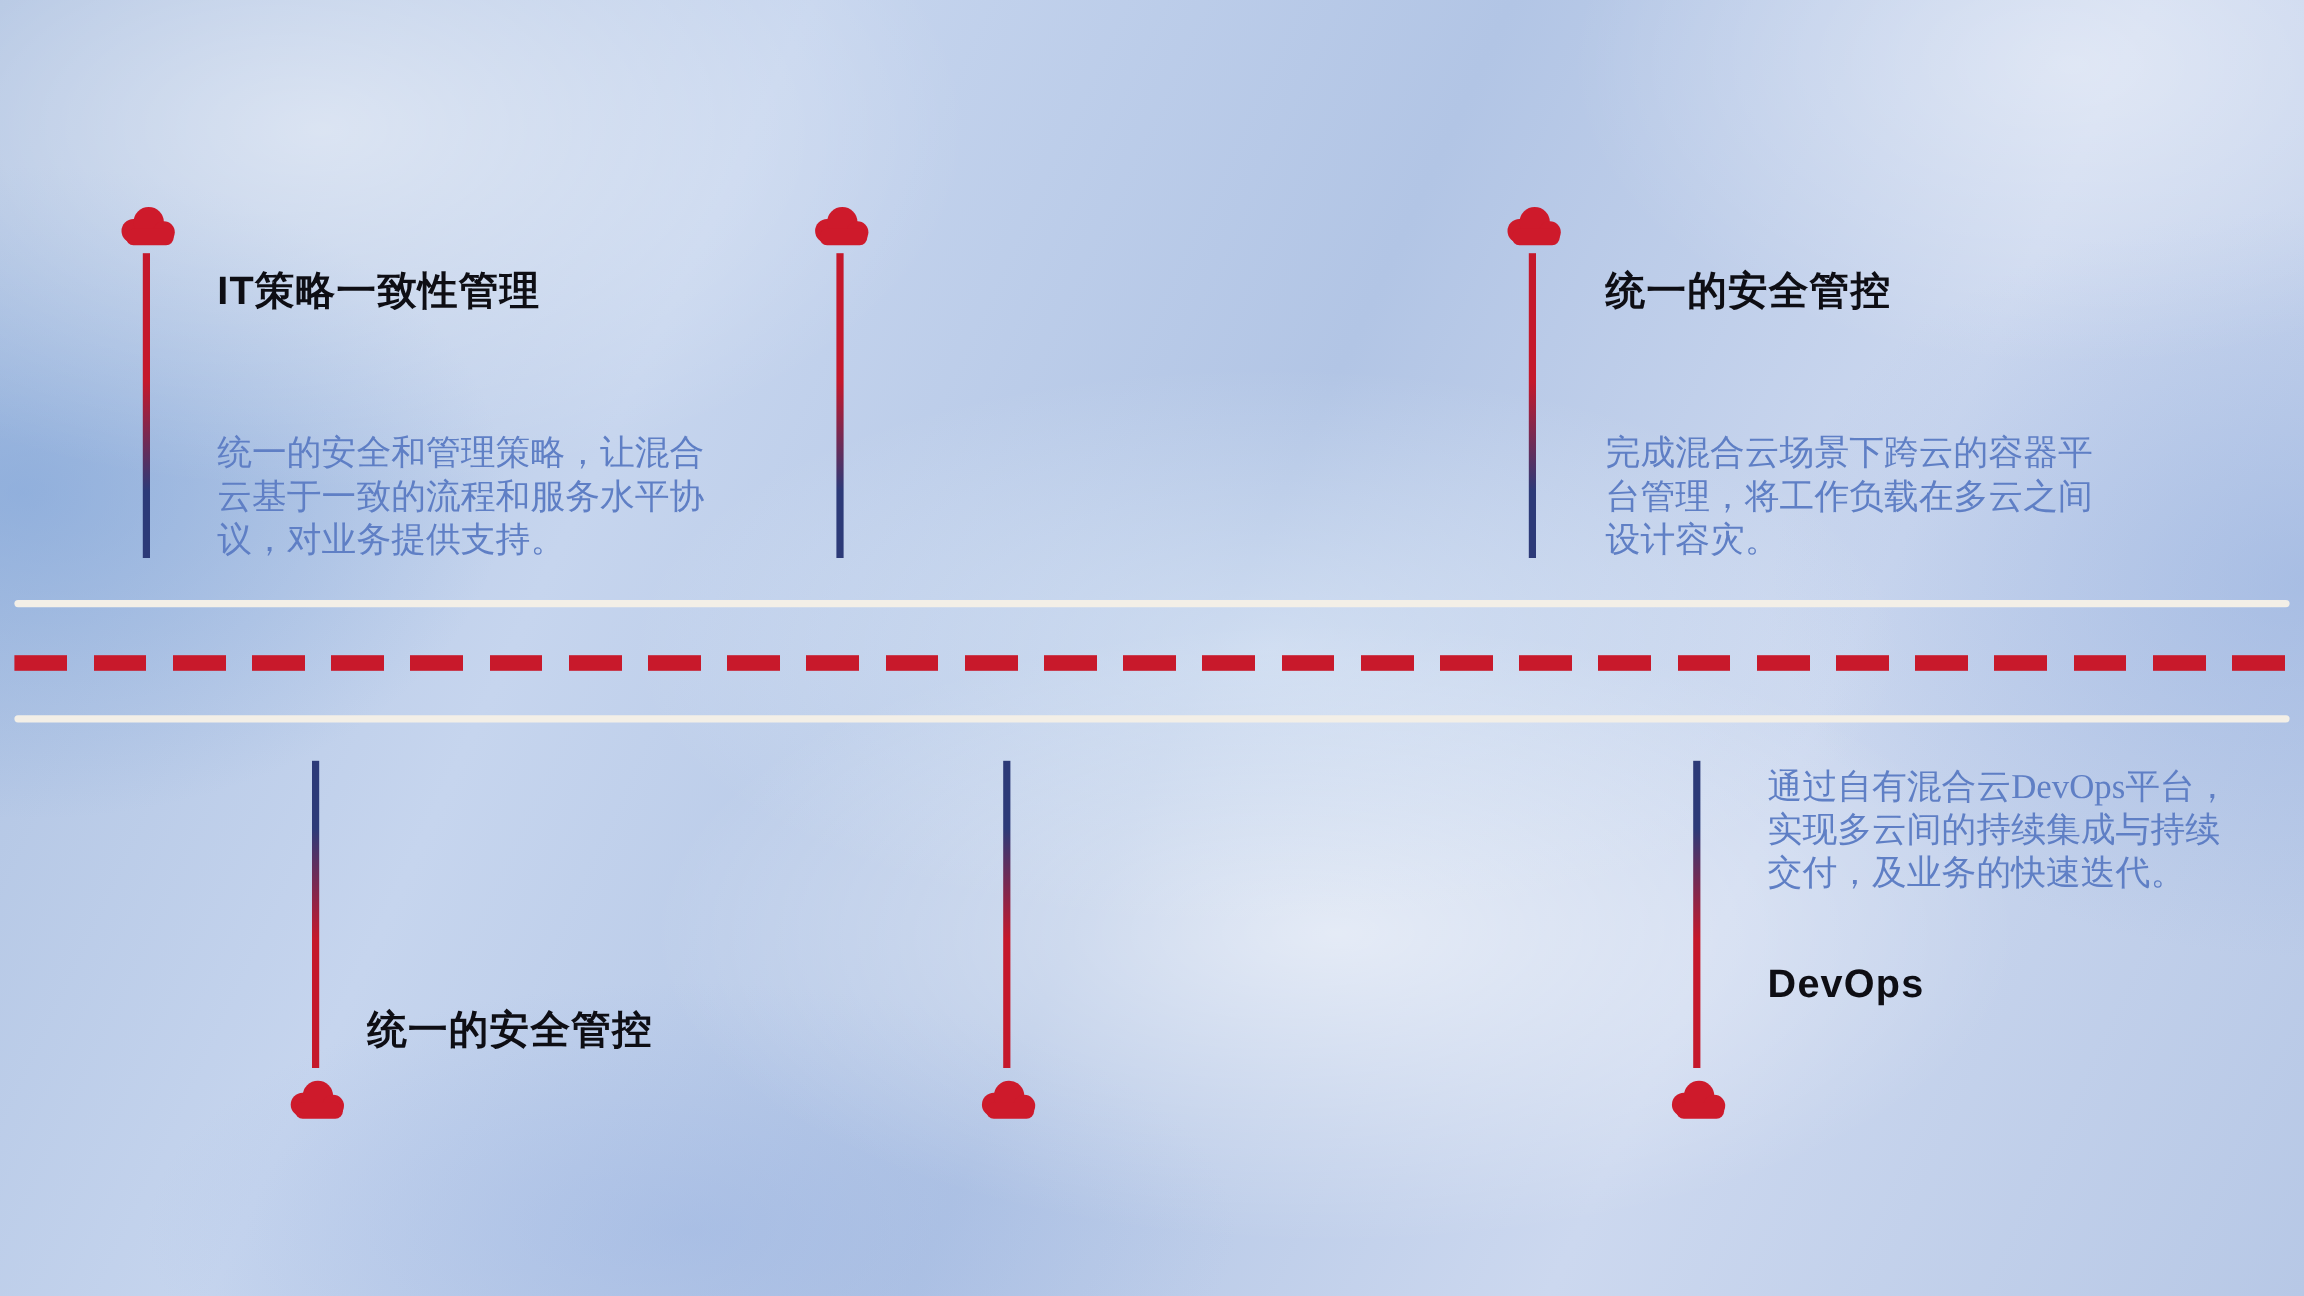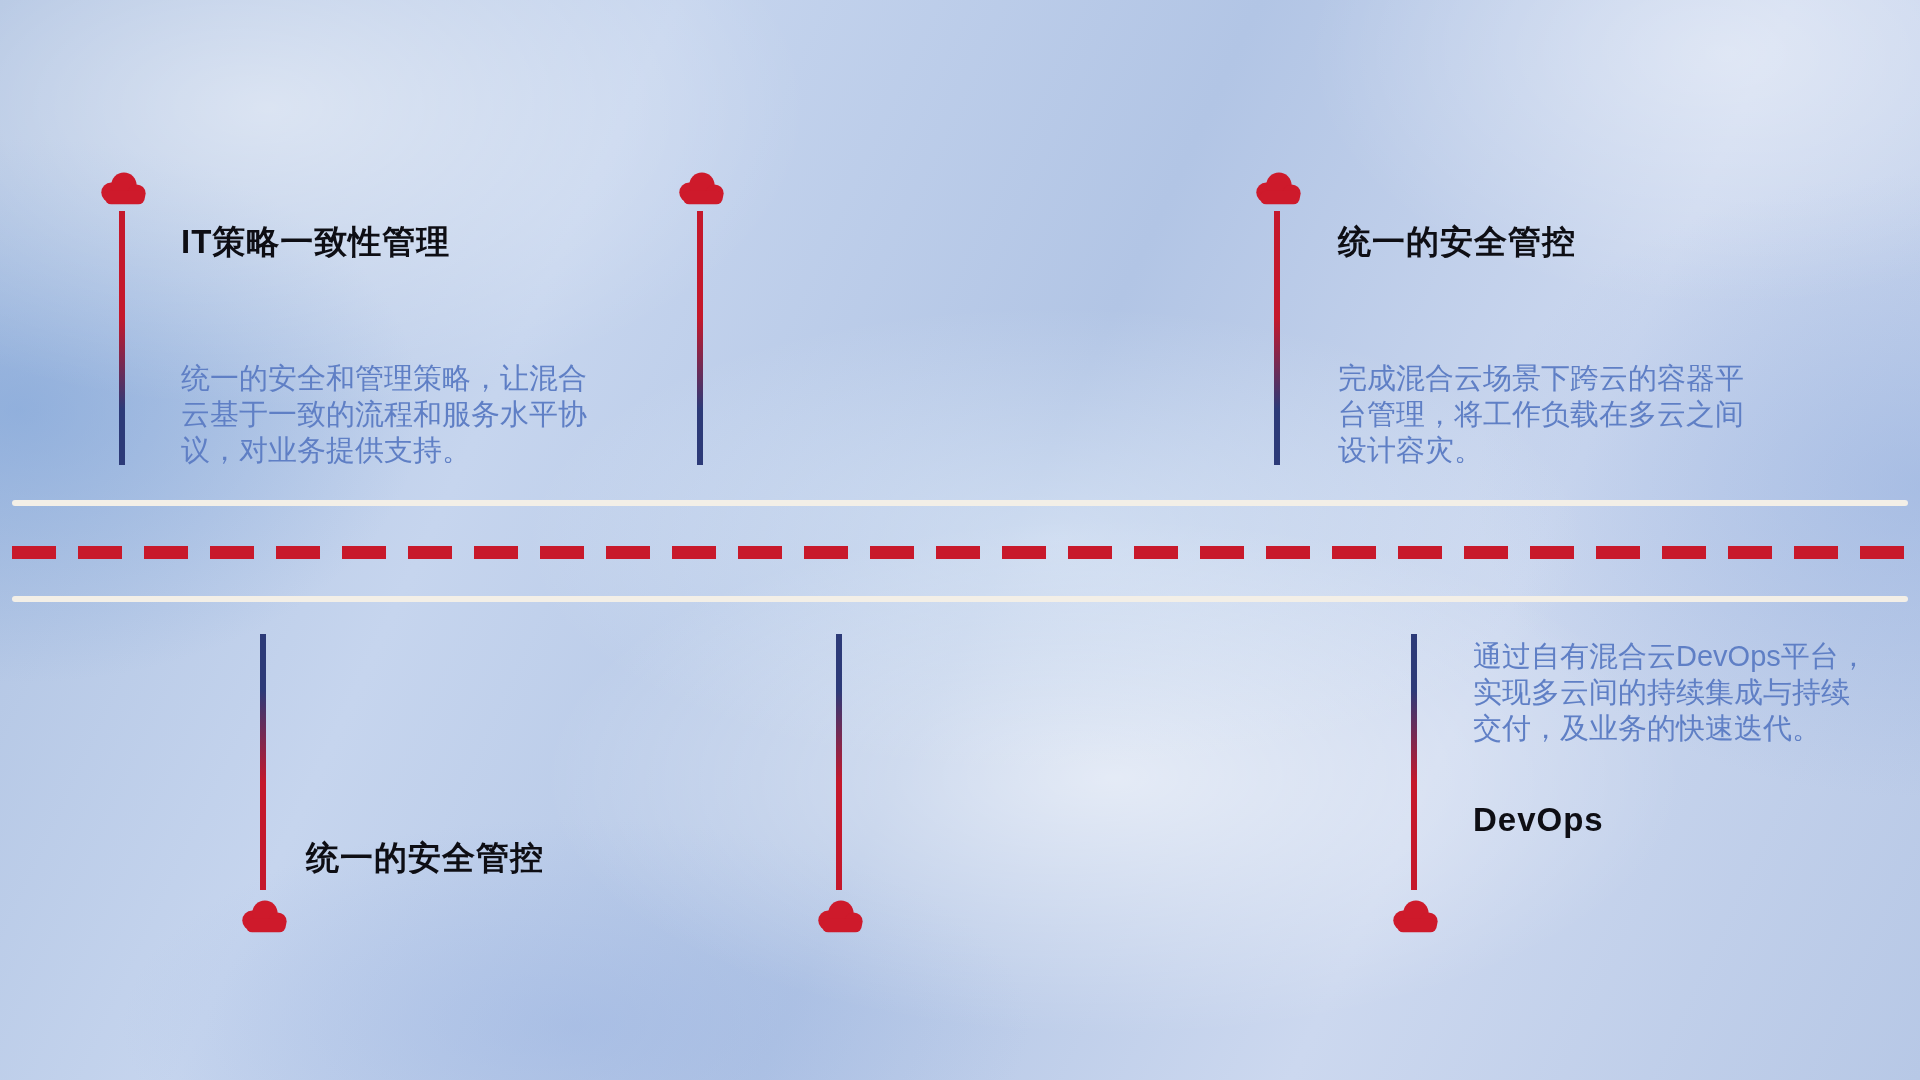--- a/index.html
+++ b/index.html
@@ -80,20 +80,21 @@
   }
   .desc {
     position: absolute;
     margin: 0;
     width: 560px;
     font-size: 29px;
     line-height: 36px;
     font-weight: 400;
     color: var(--desc-color);
     white-space: pre-line;
+    font-family: Liberation Serif, serif;
   }
 </style>
 </head>
 <body>
 
 <section class="stage">
 
   <div class="road-line" style="top:500px"></div>
   <div class="road-dash"></div>
   <div class="road-line" style="top:596px"></div>

